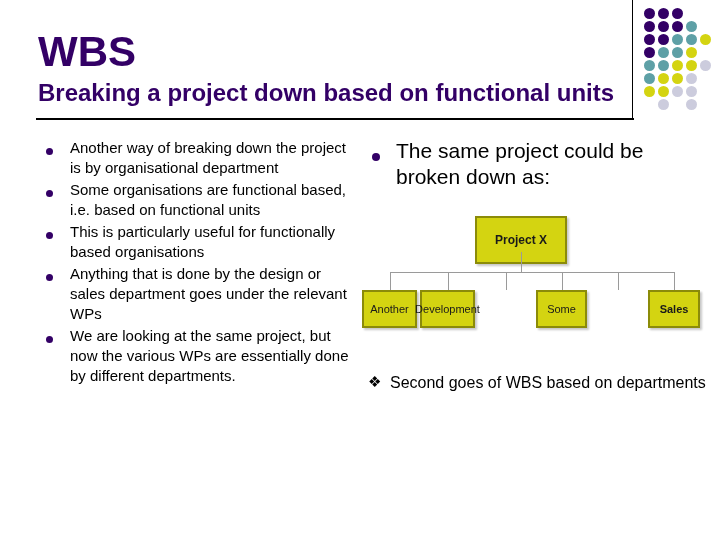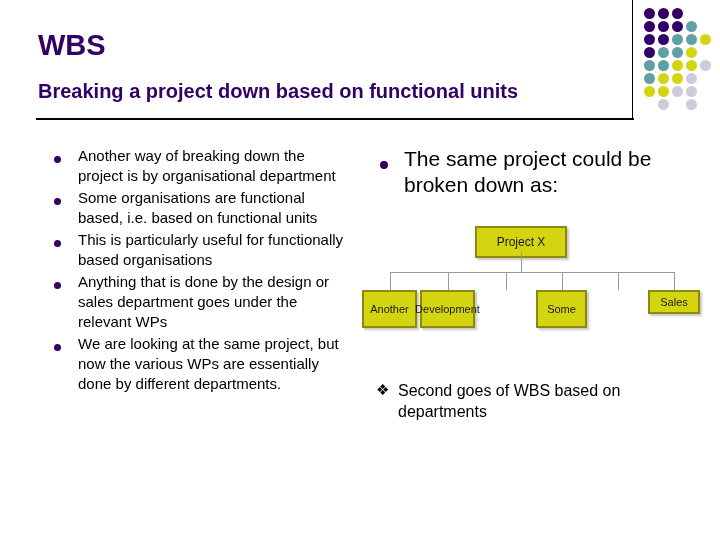--- a/index.html
+++ b/index.html
@@ -14,31 +14,31 @@
     overflow: hidden;
     font-family: "Liberation Sans", sans-serif;
     -webkit-font-smoothing: none;
   }
 
   
   #slide-title {
     position: absolute;
     left: 38px;
     top: 30px;
-    font-size: 29px;
+    font-size: 42px;
     font-weight: bold;
     color: #330066;
     letter-spacing: 0px;
     line-height: 1.05;
   }
   #slide-subtitle {
     position: absolute;
     left: 38px;
     top: 80px;
-    font-size: 20px;
+    font-size: 24px;
     font-weight: bold;
     color: #330066;
     line-height: 1.1;
     white-space: nowrap;
   }
   #header-rule {
     position: absolute;
     left: 36px;
     top: 118px;
     width: 598px;
@@ -79,21 +79,21 @@
   #right-column {
     position: absolute;
     left: 362px;
     top: 138px;
     width: 350px;
   }
 
   
   ul.bullets {
     list-style: none;
-    margin: 8px;
+    margin: 0;
     padding: 0;
   }
   ul.bullets li {
     position: relative;
     padding-left: 32px;
     margin: 0 0 2px 0;
   }
   ul.bullets li .bullet-marker {
     position: absolute;
     left: 8px;
@@ -242,33 +242,33 @@
 <div id="right-column">
   <ul class="bullets" id="right-heading-list">
     <li>
       <span class="bullet-marker"><span class="dot-bullet"></span></span>
       <span>The same project could be broken down as:</span>
     </li>
   </ul>
 </div>
 
 <div id="org-chart">
-    <div class="node root" style="left: 113px; top: 16px; width: 92px; height: 32px;">Project X</div>
+    <div class="node root" style="left: 113px; top: 6px; width: 92px; height: 48px; font-weight: bold;">Project X</div>
     <div class="connector v" style="left: 159px; top: 42px; height: 20px;"></div>
     <div class="connector h" style="left: 27.5px; top: 62px; width: 284.5px;"></div>
     <div class="connector v" style="left: 27.5px; top: 62px; height: 18px;"></div>
     <div class="node" style="left: 0px; top: 80px; width: 55px; height: 38px;">Another</div>
     <div class="connector v" style="left: 85.5px; top: 62px; height: 18px;"></div>
     <div class="node" style="left: 58px; top: 80px; width: 55px; height: 38px;">Development</div>
     <div class="connector v" style="left: 143.5px; top: 62px; height: 18px;"></div>
     <div class="connector v" style="left: 199.5px; top: 62px; height: 18px;"></div>
     <div class="node" style="left: 174px; top: 80px; width: 51px; height: 38px;">Some</div>
     <div class="connector v" style="left: 255.5px; top: 62px; height: 18px;"></div>
     <div class="connector v" style="left: 312px; top: 62px; height: 18px;"></div>
-    <div class="node" style="left: 286px; top: 80px; width: 52px; height: 24px;">Sales</div>
+    <div class="node" style="left: 286px; top: 80px; width: 52px; height: 38px; font-weight: bold;">Sales</div>
   </div>
 
 <div id="right-bottom" style="position:absolute; left:362px; top:372px; width:350px;">
   <ul class="bullets" id="right-bottom-list">
     <li>
       <span class="bullet-marker">❖</span>
       <span>Second goes of WBS based on departments</span>
     </li>
   </ul>
 </div>

